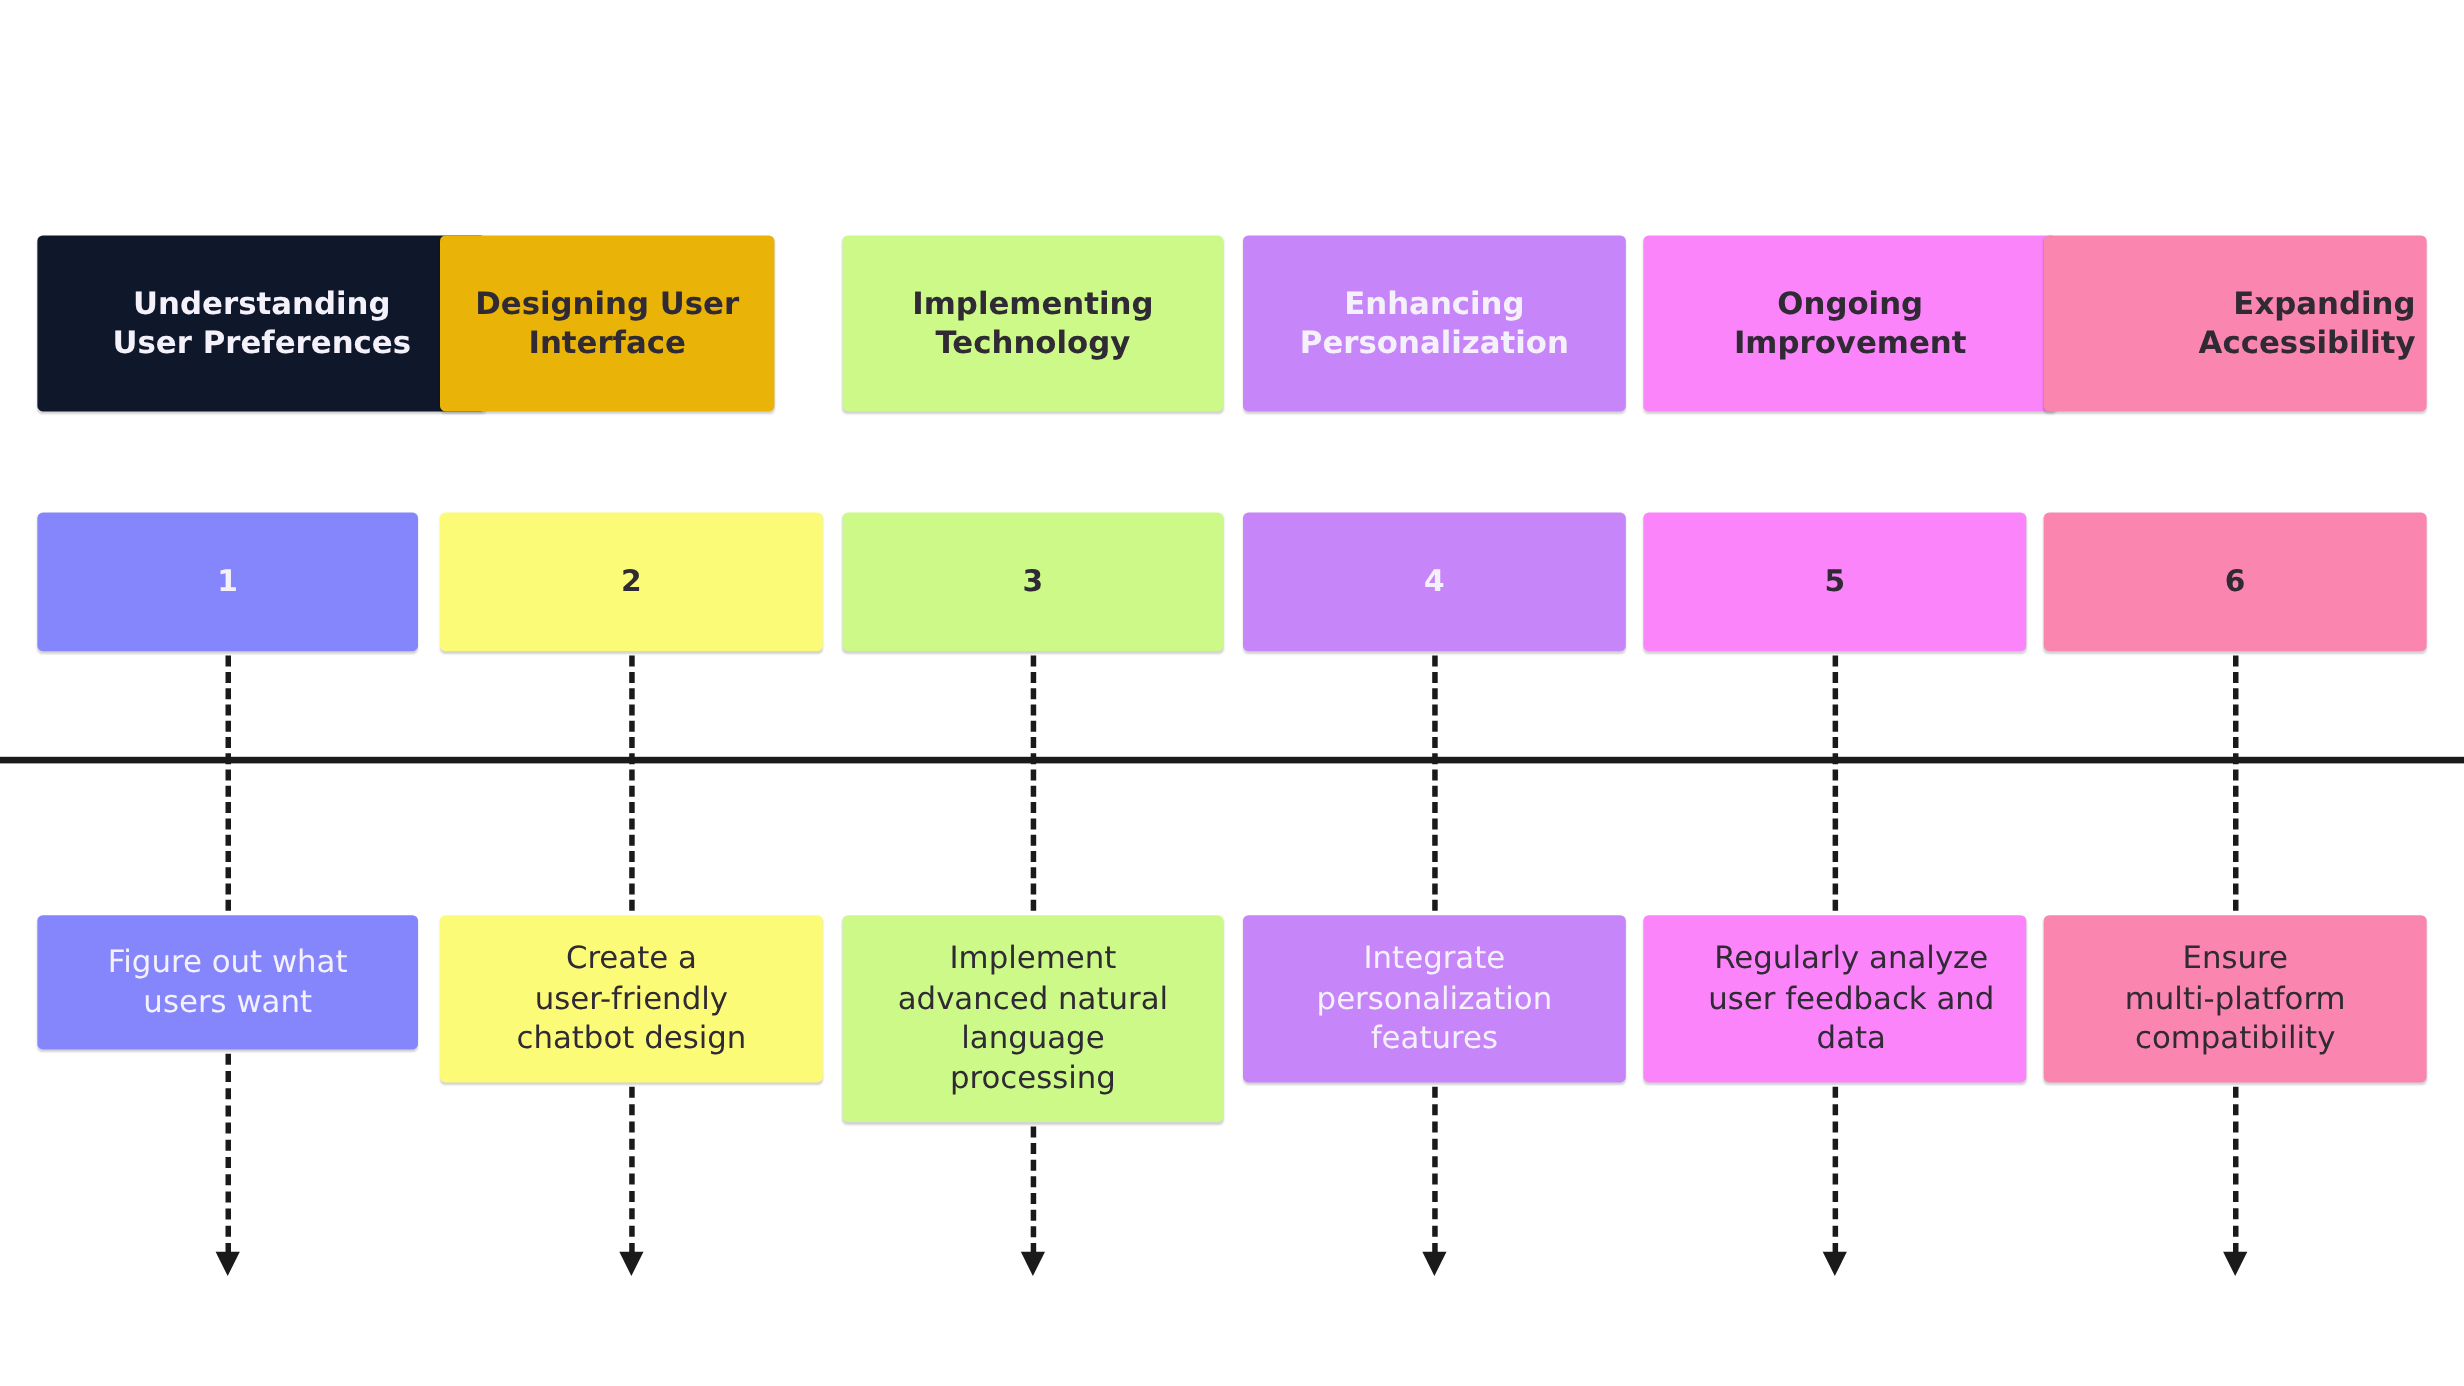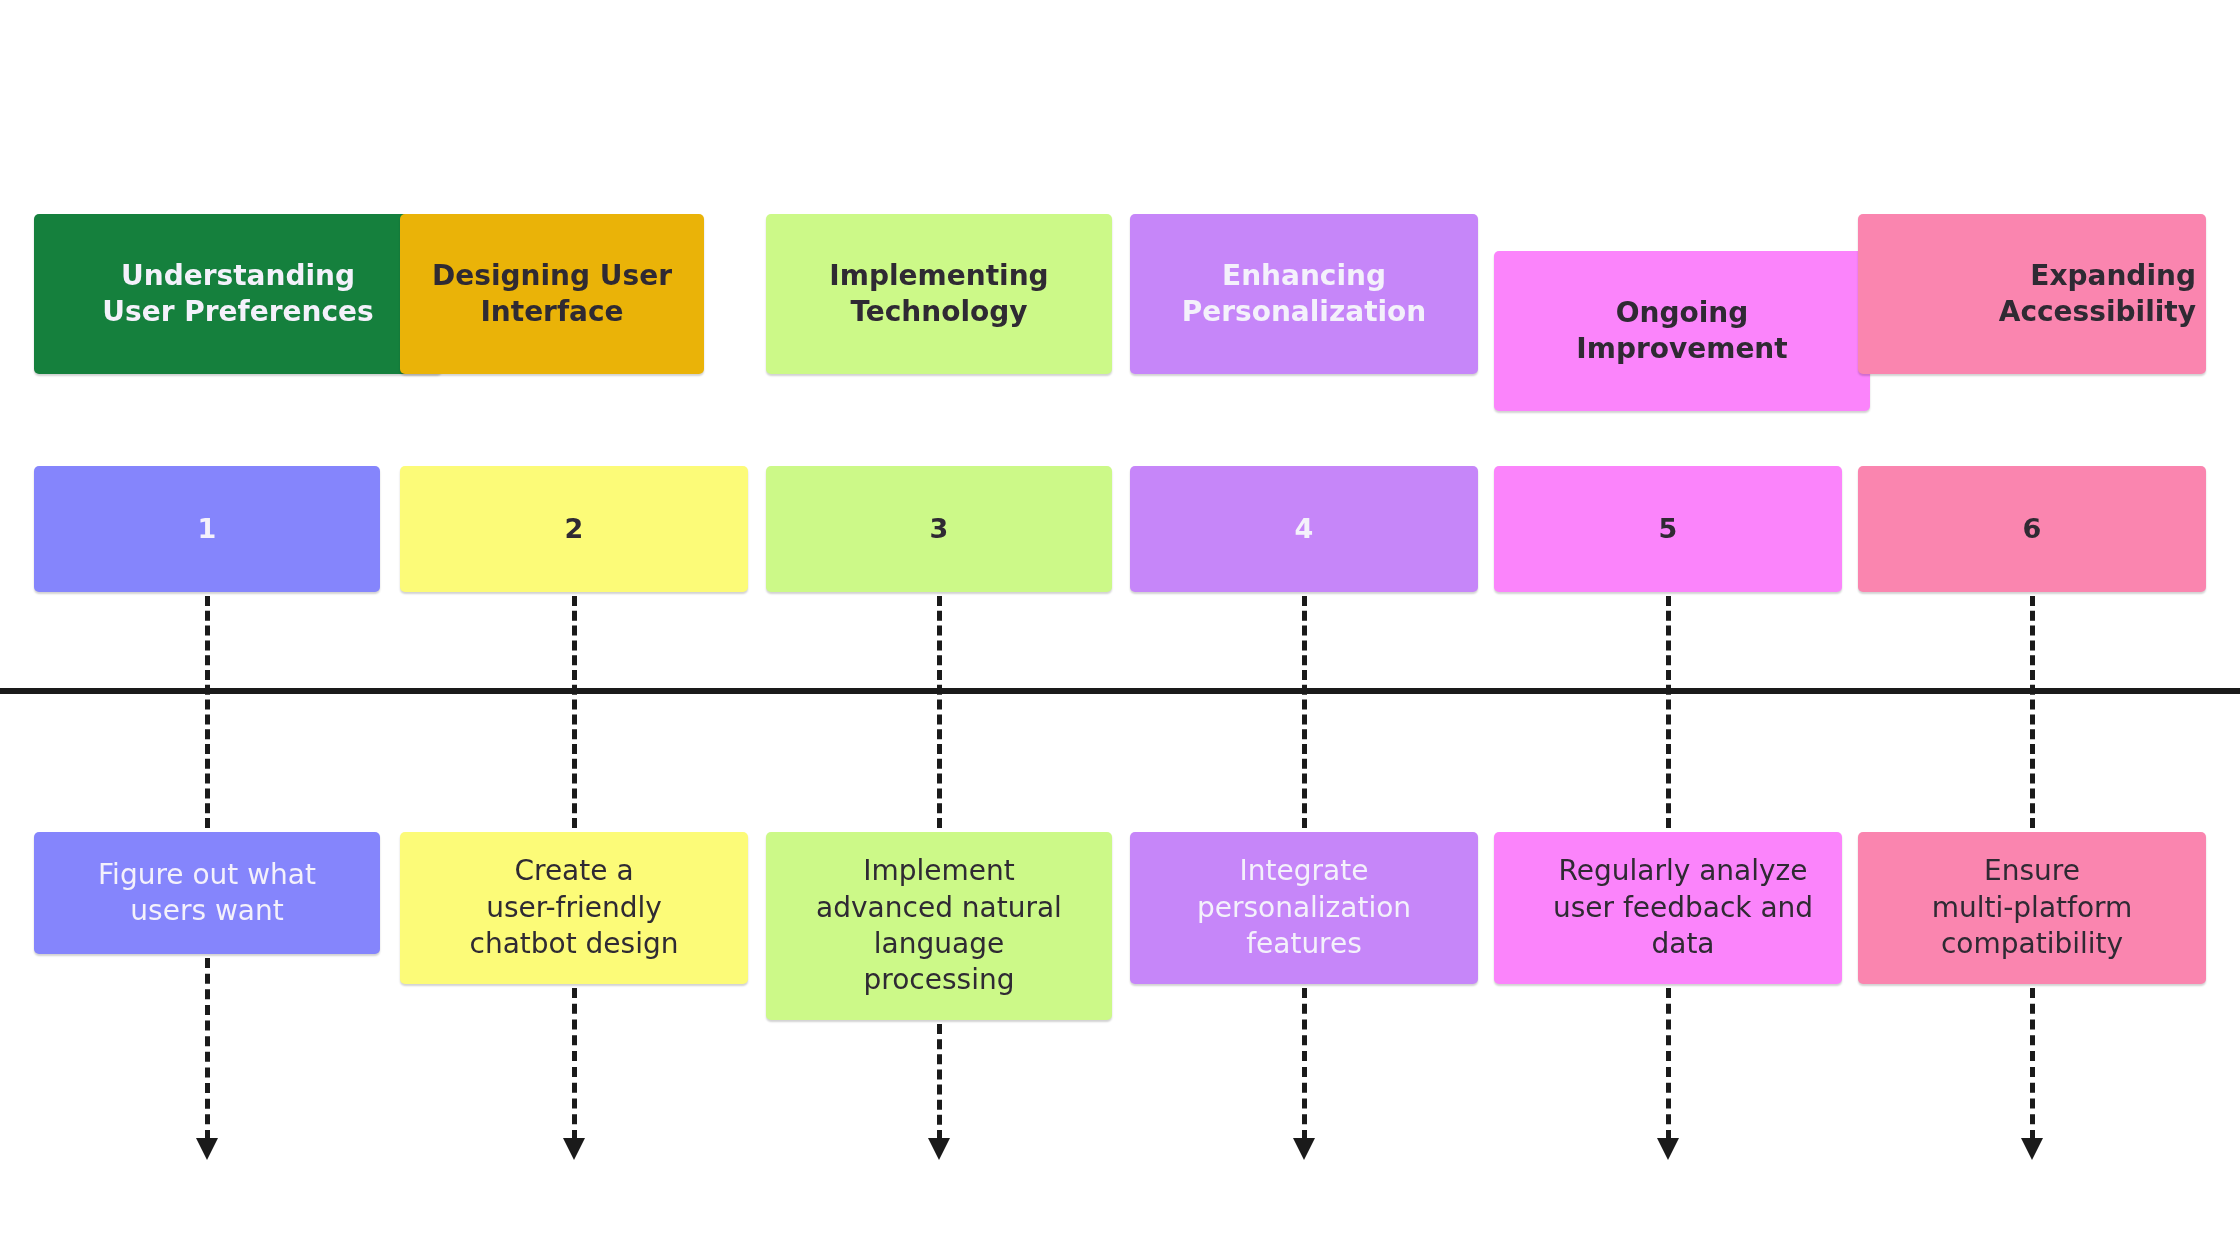--- a/index.html
+++ b/index.html
@@ -83,21 +83,21 @@
     border-top: 6px solid #1a1a1a;
   }
 </style>
 </head>
 <body>
 
 <div id="canvas">
 
 
   <div id="layers">
-      <div class="pbox row-title" style="left: 34px; top: 214px; width: 408px; height: 160px; background: #15803d;">
+      <div class="pbox row-title" style="left: 34px; top: 214px; width: 408px; height: 160px; background: #0f172a;">
         <span class="boxtext txt-light">Understanding
 User Preferences</span>
       </div>
       <div class="pbox row-number" style="left: 34px; top: 466px; width: 346px; height: 126px; background: rgb(133, 133, 252);">
         <span class="boxtext txt-light">1</span>
       </div>
       <div class="pbox row-desc" style="left: 34px; top: 832px; width: 346px; height: 122px; background: rgb(133, 133, 252);">
         <span class="boxtext txt-light">Figure out what
 users want</span>
       </div>
@@ -143,21 +143,21 @@
         <span class="boxtext txt-light">4</span>
       </div>
       <div class="pbox row-desc" style="left: 1130px; top: 832px; width: 348px; height: 152px; background: rgb(198, 134, 249);">
         <span class="boxtext txt-light">Integrate
 personalization
 features</span>
       </div>
       <div class="dashline" style="left: 1302px; top: 596px; height: 232px;"></div>
       <div class="dashline" style="left: 1302px; top: 988px; height: 152px;"></div>
       <div class="arrowhead" style="left: 1293px; top: 1138px;"></div>
-      <div class="pbox row-title" style="left: 1494px; top: 214px; width: 376px; height: 160px; background: rgb(251, 132, 251); margin-top: 37px;">
+      <div class="pbox row-title" style="left: 1494px; top: 214px; width: 376px; height: 160px; background: rgb(251, 132, 251);">
         <span class="boxtext txt-dark">Ongoing
 Improvement</span>
       </div>
       <div class="pbox row-number" style="left: 1494px; top: 466px; width: 348px; height: 126px; background: rgb(251, 132, 251);">
         <span class="boxtext txt-dark">5</span>
       </div>
       <div class="pbox row-desc" style="left: 1494px; top: 832px; width: 348px; height: 152px; background: rgb(251, 132, 251); padding-left: 40px;">
         <span class="boxtext txt-dark">Regularly analyze
 user feedback and
 data</span>

